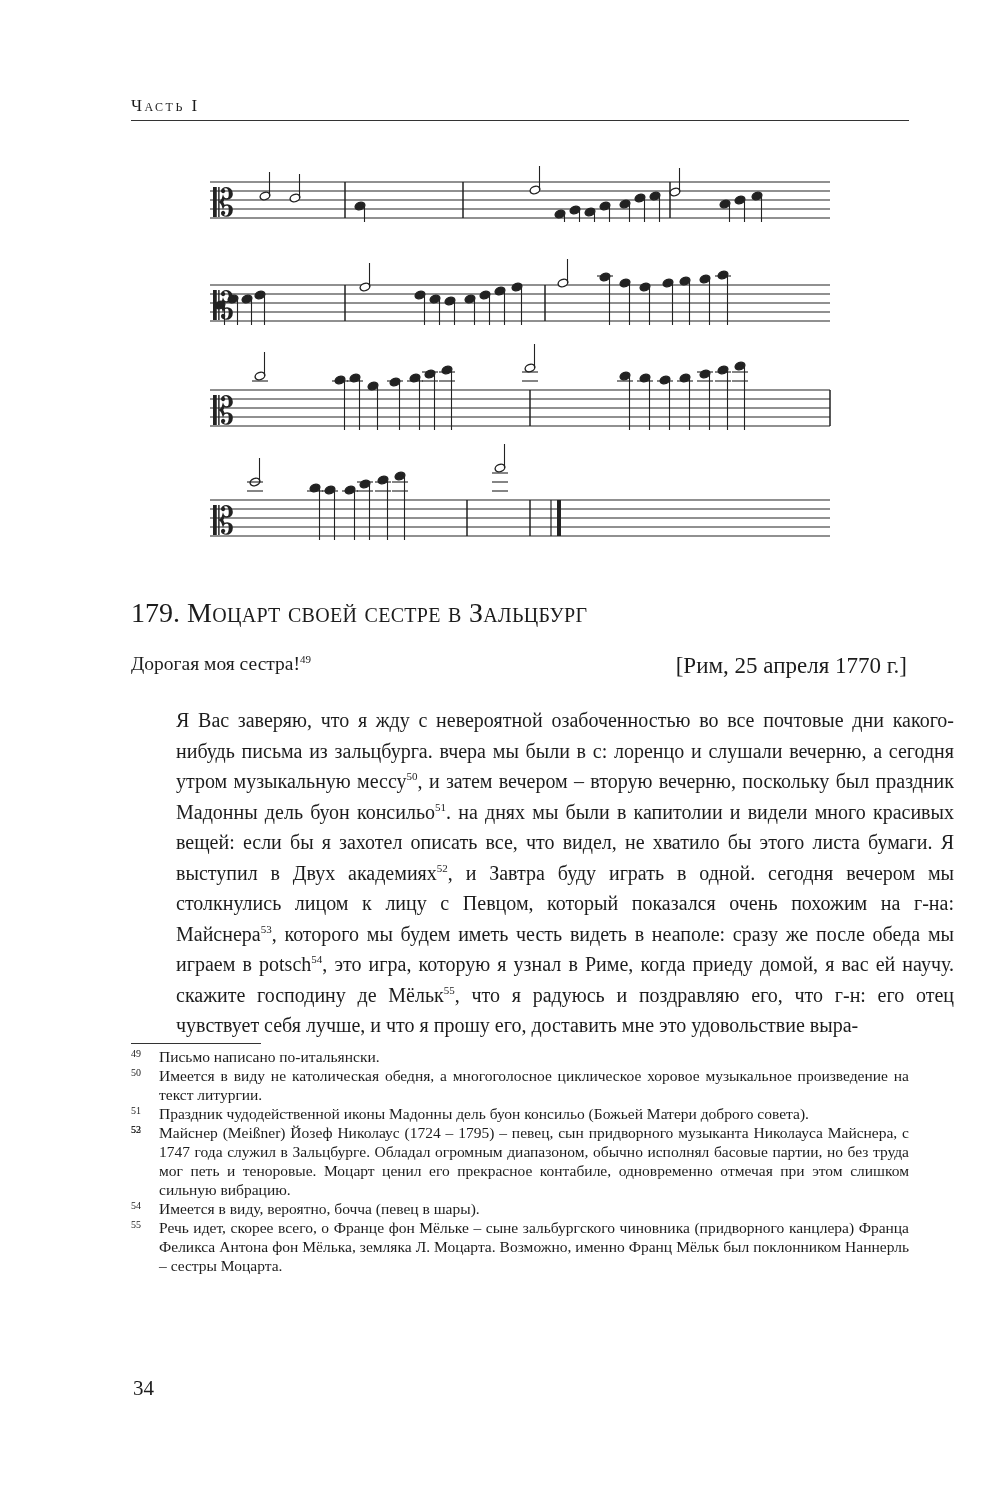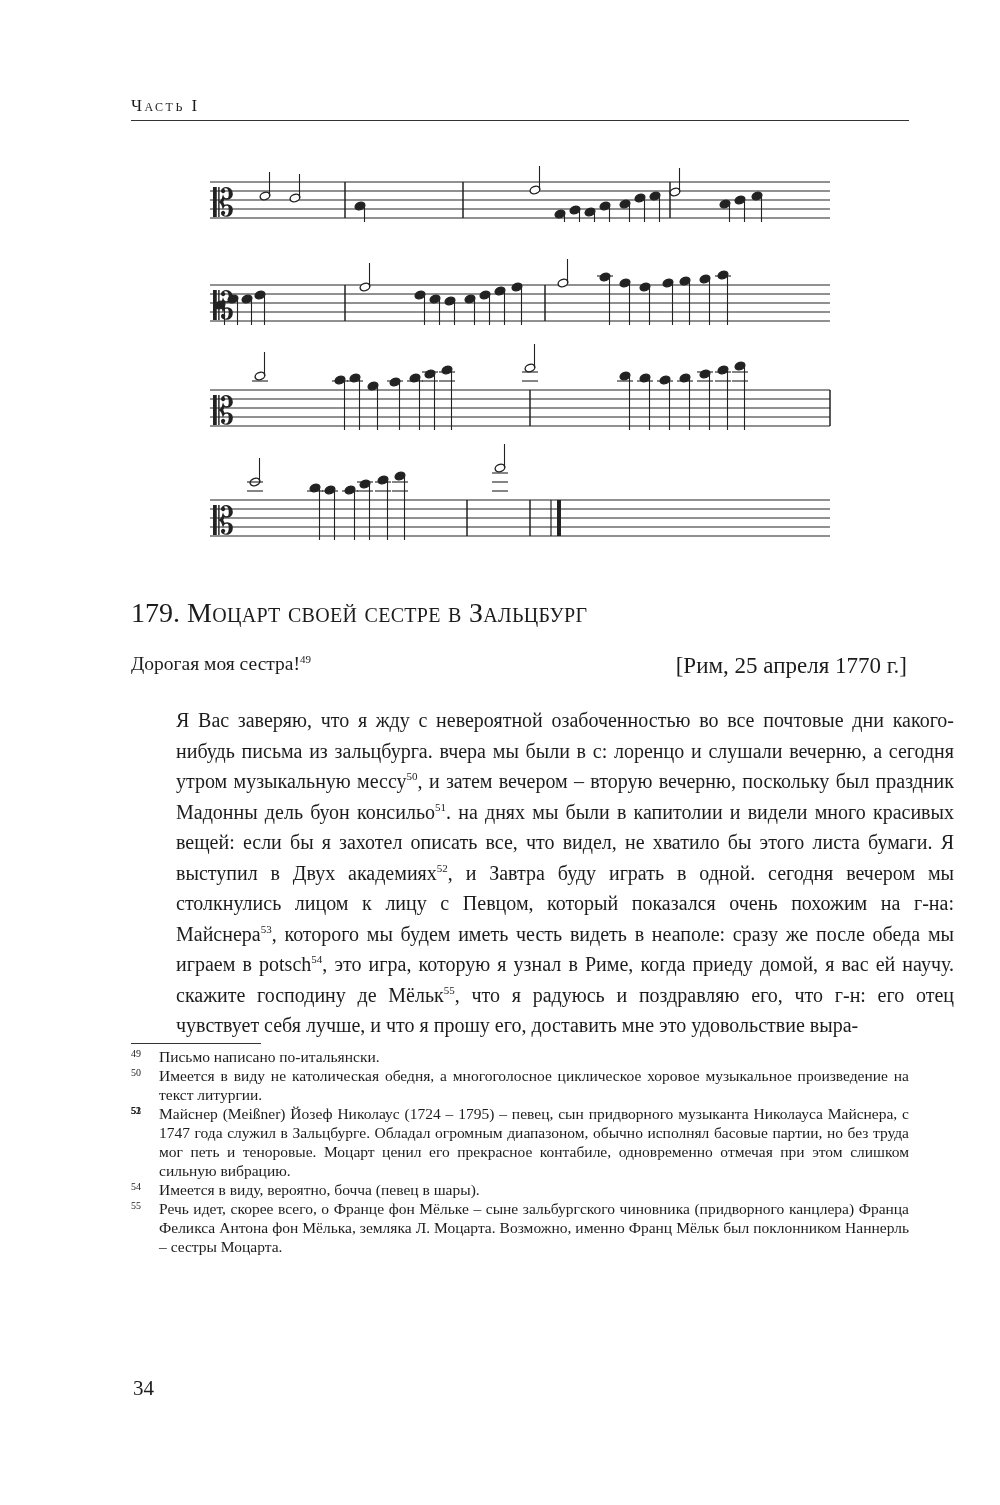--- a/index.html
+++ b/index.html
@@ -237,20 +237,20 @@
 <div class="dateline">[Рим, 25 апреля 1770 г.]</div>
 
 <div class="body-text">
   <p id="body-p"><span>Я Вас заверяю, что я жду с невероятной озабоченностью во все почтовые дни какого-нибудь письма из зальцбурга. вчера мы были в с: лоренцо и слушали вечерню, а сегодня утром музыкальную мессу</span><sup>50</sup><span>, и затем вечером – вторую вечерню, поскольку был праздник Мадонны дель буон консильо</span><sup>51</sup><span>. на днях мы были в капитолии и видели много красивых вещей: если бы я захотел описать все, что видел, не хватило бы этого листа бумаги. Я выступил в Двух академиях</span><sup>52</sup><span>, и Завтра буду играть в одной. сегодня вечером мы столкнулись лицом к лицу с Певцом, который показался очень похожим на г-на: Майснера</span><sup>53</sup><span>, которого мы будем иметь честь видеть в неаполе: сразу же после обеда мы играем в potsch</span><sup>54</sup><span>, это игра, которую я узнал в Риме, когда приеду домой, я вас ей научу. скажите господину де Мёльк</span><sup>55</sup><span>, что я радуюсь и поздравляю его, что г-н: его отец чувствует себя лучше, и что я прошу его, доставить мне это удовольствие выра-</span></p>
 </div>
 
 <div class="fn-rule"></div>
 <div class="footnotes" id="footnotes">
     <div class="fn"><span class="num">49</span><span>Письмо написано по-итальянски.</span></div>
     <div class="fn"><span class="num">50</span><span>Имеется в виду не католическая обедня, а многоголосное циклическое хоровое музыкальное произведение на текст литургии.</span></div>
-    <div class="fn"><span class="num">51</span></div>
+    <div class="fn"><span class="num">51</span><span>Праздник чудодейственной иконы Мадонны дель буон консильо (Божьей Матери доброго совета).</span></div>
     <div class="fn"><span class="num">52</span></div>
     <div class="fn"><span class="num">53</span><span>Майснер (Meißner) Йозеф Николаус (1724 – 1795) – певец, сын придворного музыканта Николауса Майснера, с 1747 года служил в Зальцбурге. Обладал огромным диапазоном, обычно исполнял басовые партии, но без труда мог петь и теноровые. Моцарт ценил его прекрасное контабиле, одновременно отмечая при этом слишком сильную вибрацию.</span></div>
     <div class="fn"><span class="num">54</span><span>Имеется в виду, вероятно, бочча (певец в шары).</span></div>
     <div class="fn"><span class="num">55</span><span>Речь идет, скорее всего, о Франце фон Мёльке – сыне зальбургского чиновника (придворного канцлера) Франца Феликса Антона фон Мёлька, земляка Л. Моцарта. Возможно, именно Франц Мёльк был поклонником Наннерль – сестры Моцарта.</span></div>
   </div>
 
 <div class="page-number">34</div>
 
 </body></html>

